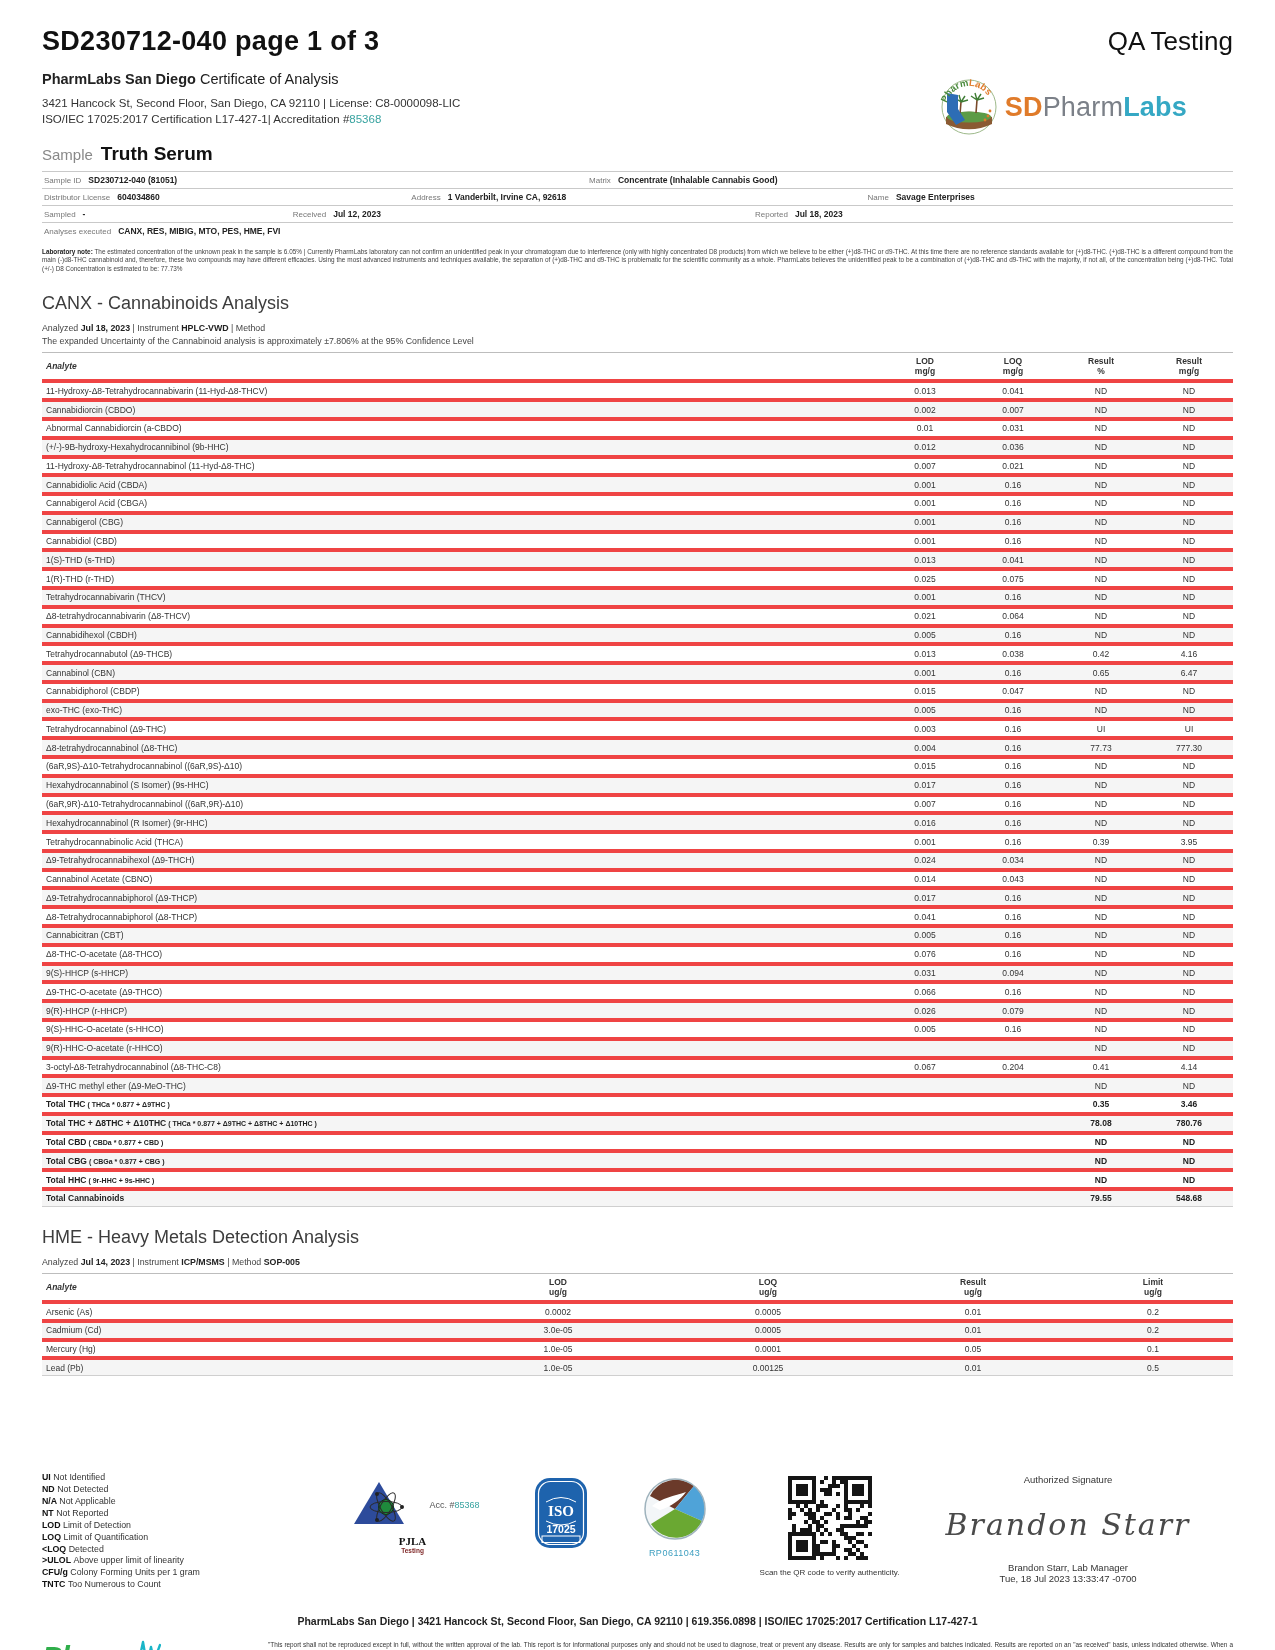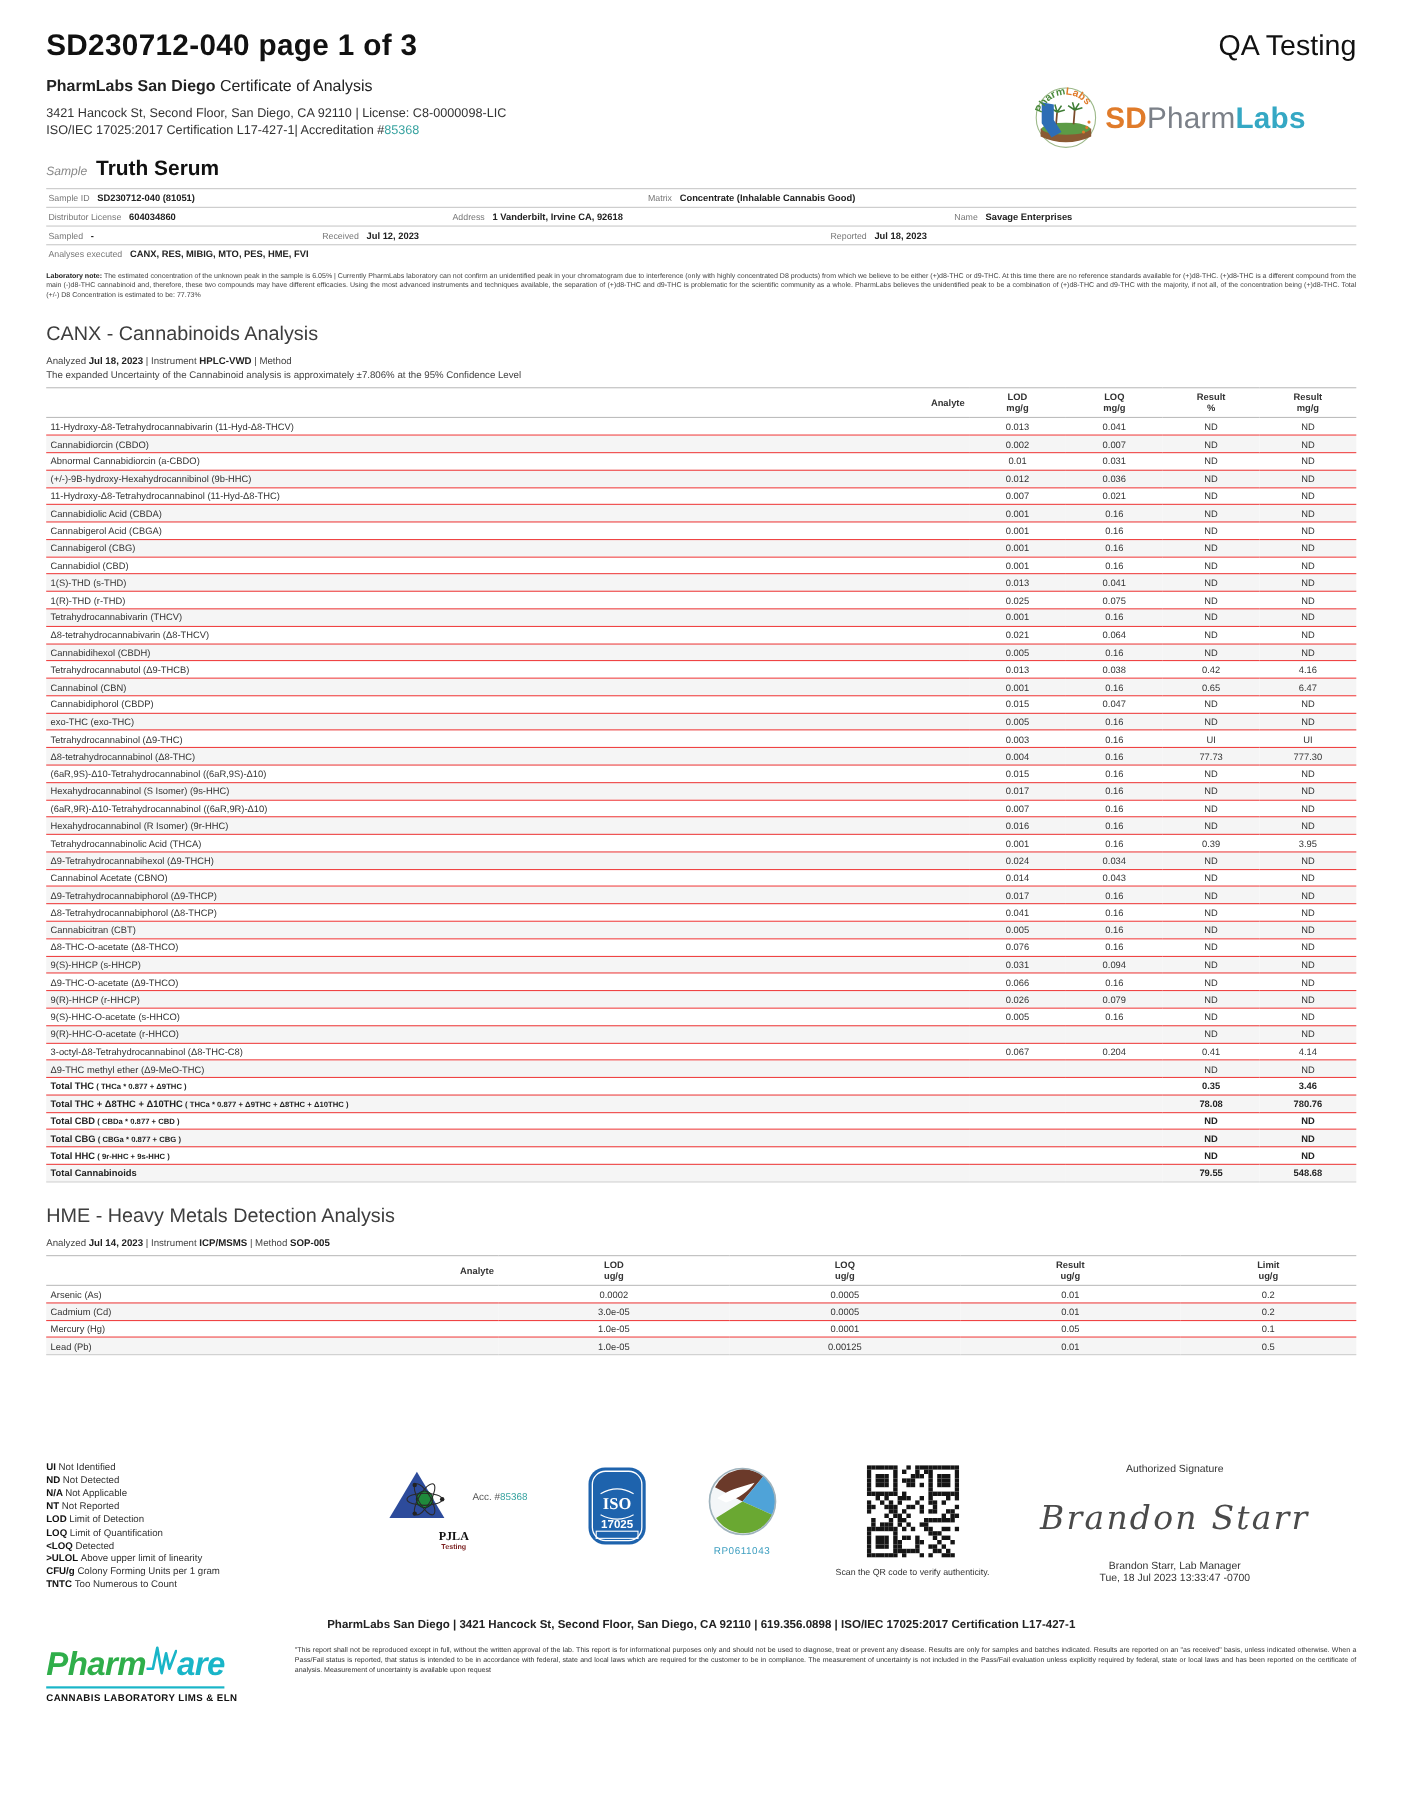--- a/index.html
+++ b/index.html
@@ -19,48 +19,48 @@
   .lab-line .lab-name { font-weight:700; }
   .addr { margin-top:9px; font-size:11.5px; color:#333; line-height:1.35; }
   .teal { color:#38a3a0; }
   .sd-logo { position:absolute; top:76px; right:88px; display:flex; align-items:center; gap:5px; }
   .sd-wordmark { font-size:27px; font-weight:700; letter-spacing:.2px; }
   .sd-wordmark .p1 { color:#e07b2a; }
   .sd-wordmark .p2 { color:#7b8088; font-weight:400; }
   .sd-wordmark .p3 { color:#35a8c4; }
   
   .sample-row { margin-top:16px; display:flex; align-items:baseline; gap:8px; }
-  .sample-label { font-size:11px; color:#888;font-style:italic; }
+  .sample-label { font-size:15px; color:#888; }
   .sample-name { font-size:19px; font-weight:700; color:#111; }
   .info-table { margin-top:6px; }
   .info-row { display:flex; border-top:1px solid #c9c9c9; padding:3px 4px 3px 2px; align-items:baseline; }
   .i-cell { display:flex; gap:7px; align-items:baseline; }
   .i-label { color:#777; font-size:8px; white-space:nowrap; }
   .i-val { font-weight:700; font-size:8.5px; color:#222; white-space:nowrap; }
   .r1c1 { flex:0 0 46%; } .r1c2 { flex:1; }
   .r2c1 { flex:0 0 31%; } .r2c2 { flex:0 0 38.5%; } .r2c3 { flex:1;text-align:center; }
   .r3c1 { flex:0 0 21%; } .r3c2 { flex:0 0 39%; } .r3c3 { flex:1; }
   .lab-note { margin-top:9px; font-size:6.4px; color:#444; line-height:1.3; text-align:justify; }
   .lab-note b { color:#222; }
   
   .section-title { margin-top:20px; font-size:18px; font-weight:500; color:#3d3d3d; }
   .meta-line { margin-top:9px; font-size:8.8px; color:#444; }
   .meta-line .b { font-weight:700; color:#222; }
   .uncert { margin-top:3px; font-size:8.8px; color:#444; }
   table.data-table { width:100%; border-collapse:collapse; margin-top:6px; border-bottom:1px solid #cfcfcf; }
   table.data-table thead tr { border-top:1px solid #bdbdbd; border-bottom:1px solid #bdbdbd; }
   table.data-table th { font-size:8.5px; font-weight:600; color:#333; padding:3px 4px; line-height:1.2; }
-  table.data-table th.analyte { text-align:right; }
+  table.data-table th.analyte { text-align:left;font-style:italic; }
   table.data-table th.num { text-align:center; }
   #canx-table th.num, #canx-table td:not(.analyte) { width:88px; text-align:center; }
   #hme-table th.c-lod, #hme-table td:nth-child(2) { width:210px; text-align:center; }
   #hme-table th.c-loq, #hme-table td:nth-child(3) { width:210px; text-align:center; }
   #hme-table th.c-res, #hme-table td:nth-child(4) { width:200px; text-align:center; }
   #hme-table th.c-lim, #hme-table td:nth-child(5) { width:160px; text-align:center; }
-  table.data-table tbody tr { border-top:1px solid #ef4444; }
+  table.data-table tbody tr { border-top:4px solid #ef4444; }
   table.data-table tbody tr:nth-child(even) { background:#f5f5f5; }
   table.data-table td { font-size:8.5px; color:#333; padding:2.4px 4px; }
   td.analyte { color:#222; text-align:left; }
   .a-formula { font-size:7px; }
   tr.total .a-name, tr.total .a-formula, tr.total td { font-weight:700; color:#222; }
   .v-green { color:#1e7e5c; }
   .v-blue  { color:#3d5ec4; }
   .v-plain { color:#222; }
   
   .bottom-flex { display:flex; margin-top:96px; align-items:flex-start; }

